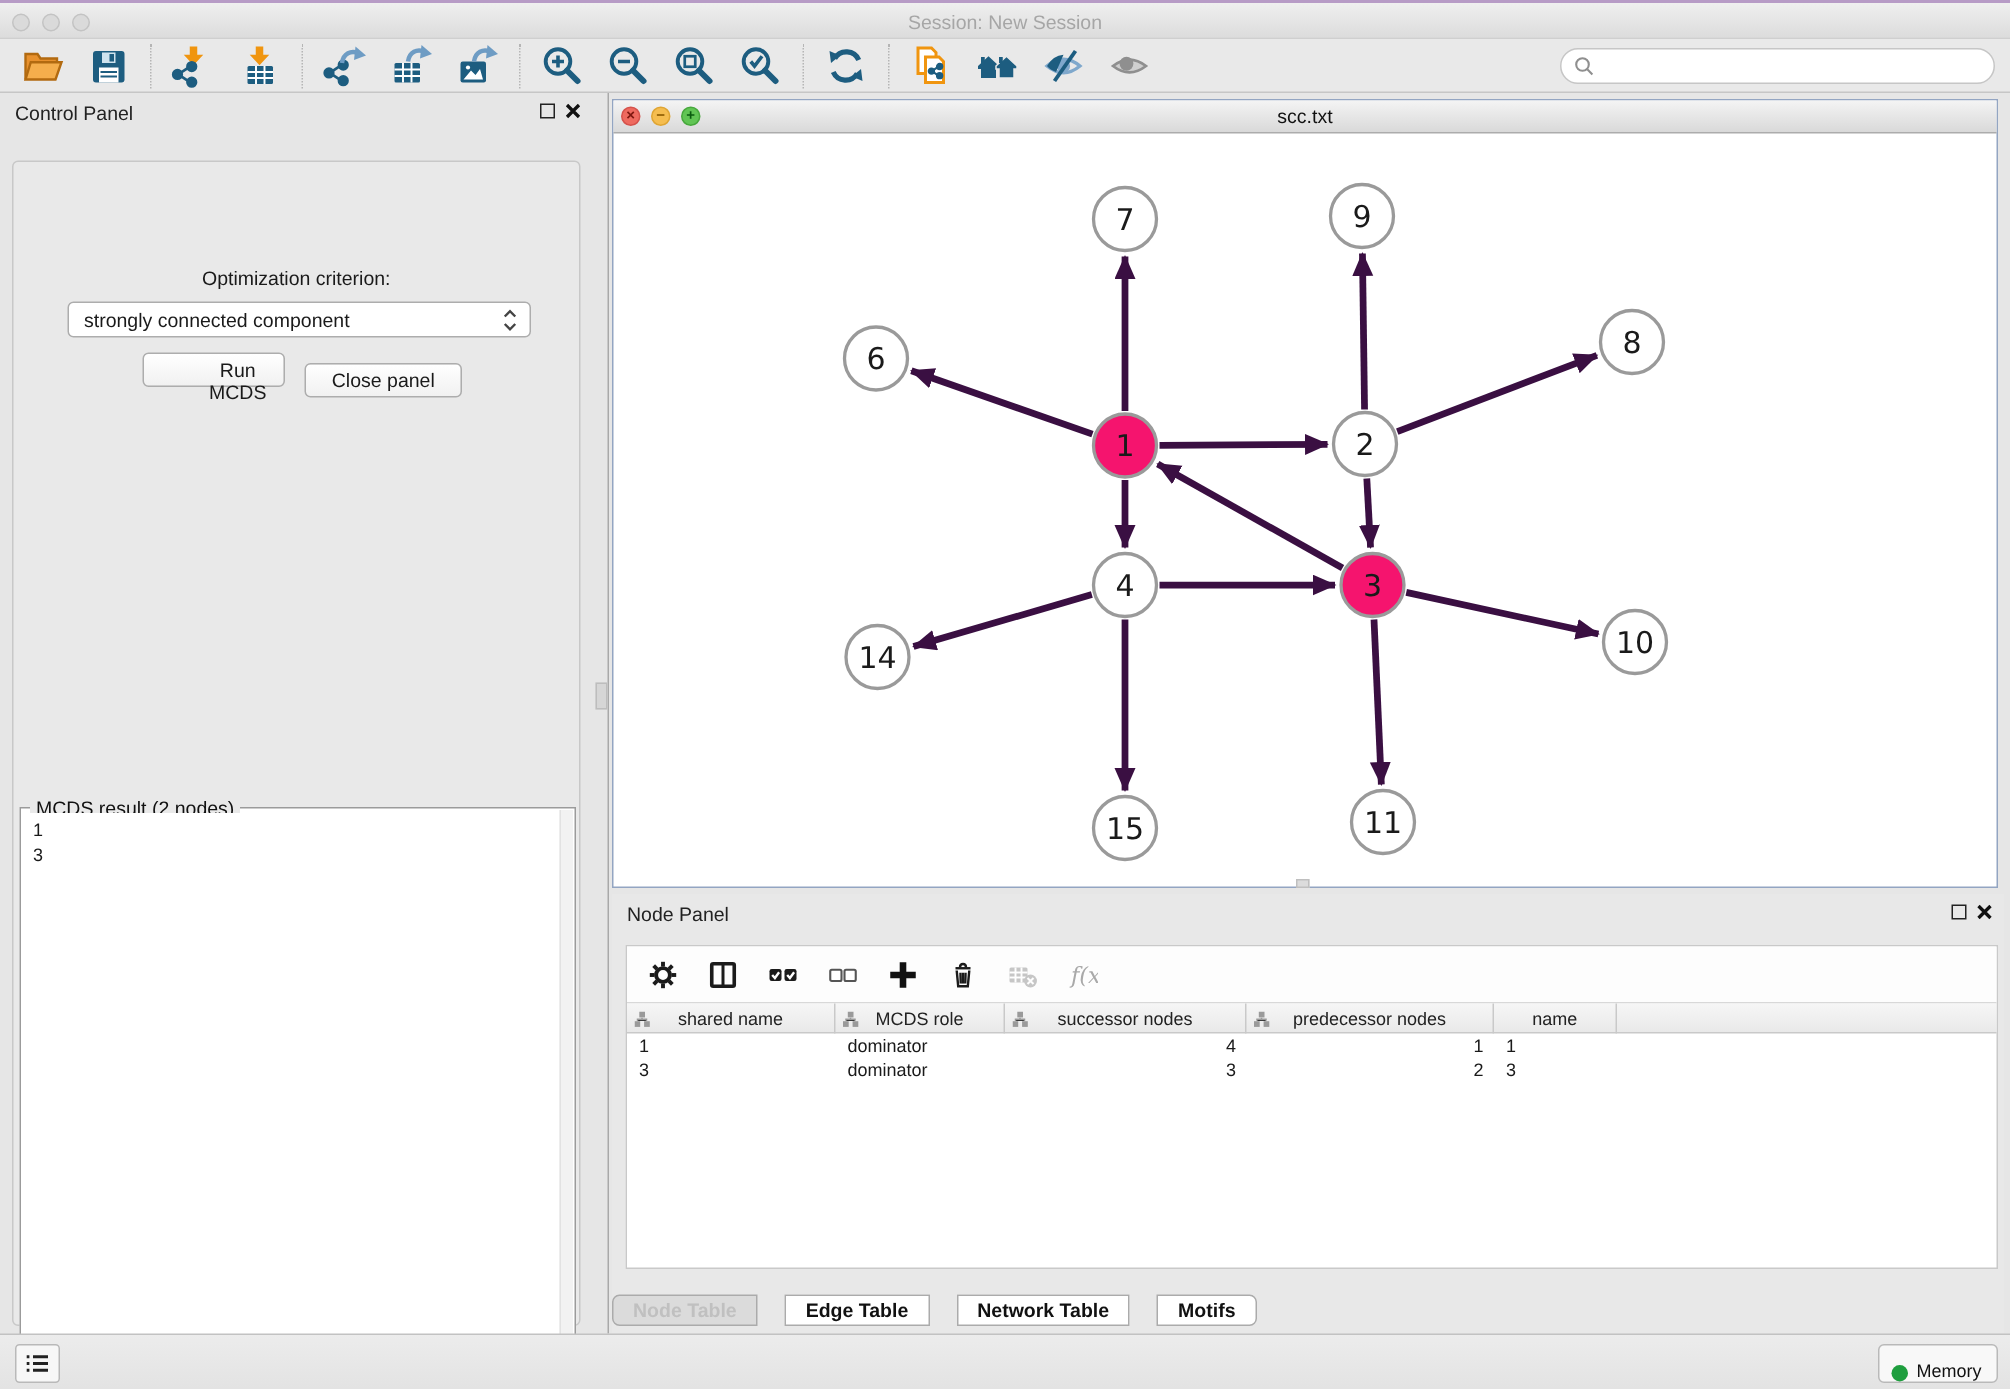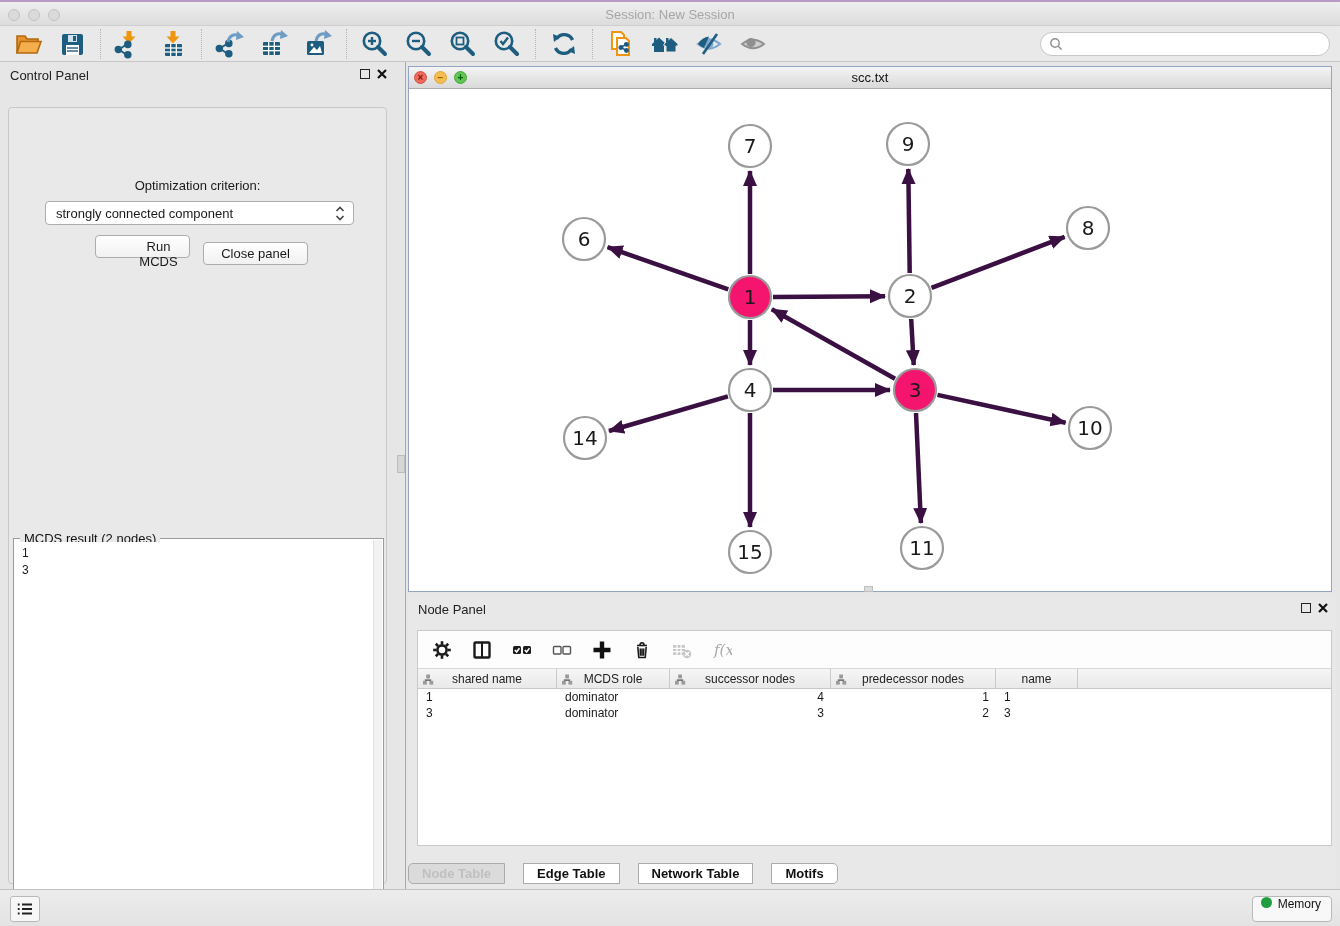--- a/index.html
+++ b/index.html
@@ -90,21 +90,21 @@
 
   #tp-tabs { position:absolute; left:0; right:0; top:267px; display:flex; justify-content:flex-start;gap:19px; }
   #tp-tabs .tab { font-weight:bold; }
   #tp-tabs .tab.selected { font-weight:bold; }
 
   
   #statusbar { position:absolute; left:0; top:889px; width:1340px; height:37px; background:linear-gradient(#ECECEC,#E3E3E3); border-top:1px solid #C2C2C2; }
   #status-left-btn { position:absolute; left:10px; top:6px; width:30px; height:26px; background:#F7F7F7; border:1px solid #B9B9B9;
     border-radius:3px; display:flex; align-items:center; justify-content:center; }
   #memory-btn { position:absolute; right:8px; top:6px; height:26px; padding:0 10px 0 8px; background:#F8F8F8; border:1px solid #B9B9B9;
-    border-radius:4px; display:flex; align-items:flex-start; gap:6px; font-size:12px; color:#111; }
+    border-radius:4px; display:flex; align-items:flex-end; gap:6px; font-size:12px; color:#111; }
   #memory-dot { width:11px; height:11px; border-radius:50%; background:#1E9E3E; display:inline-block; }
 </style>
 </head>
 <body>
 
 <div id="app">
 
   <div id="titlebar">
     <div class="lights">
       <span></span>

